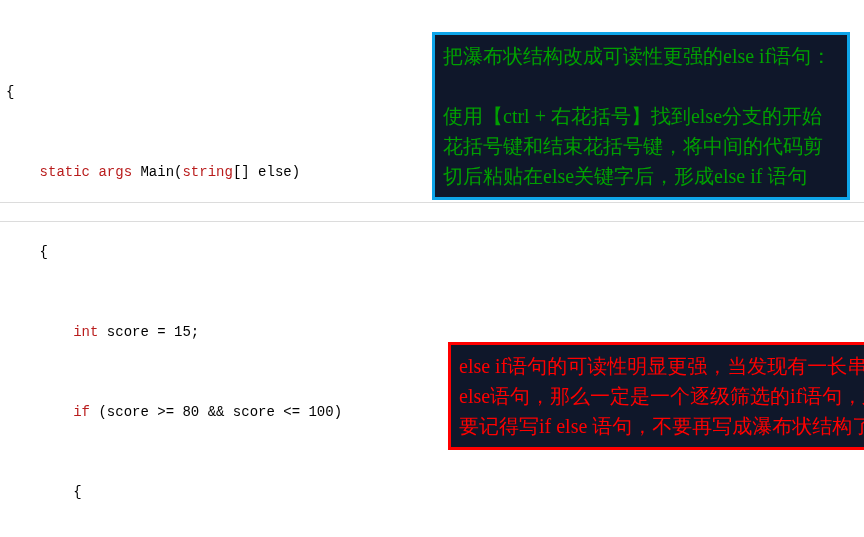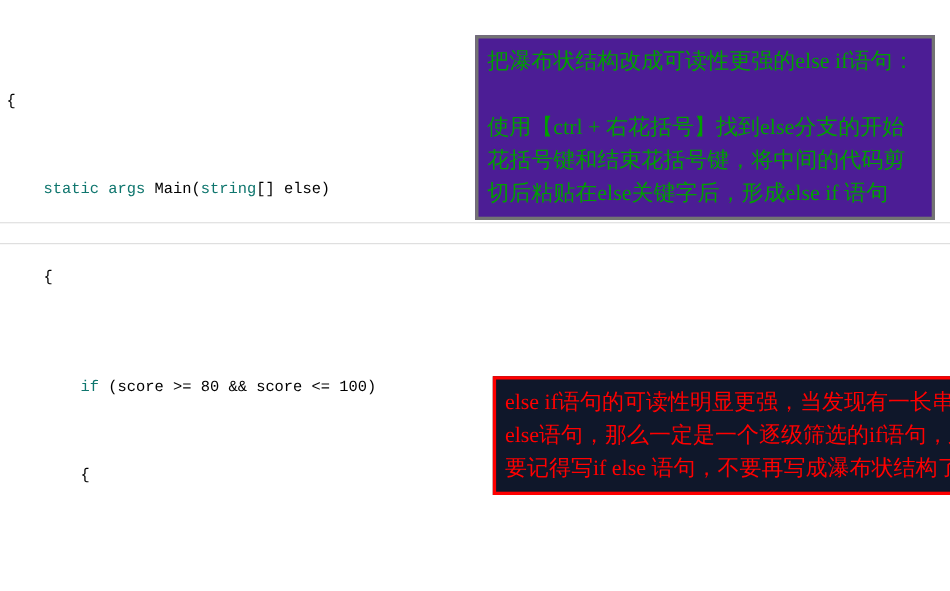--- a/index.html
+++ b/index.html
@@ -13,37 +13,37 @@
       overflow: hidden;
       position: relative;
     }
     .editor {
       padding: 2px 0 0 6px;
       line-height: 20px;
       white-space: pre;
       position: relative;
     }
     .line { display: block; height: 20px; }
-    .kw { color: #0f766e; }
+    .kw { color: #b91c1c; }
     .current-line-bar {
       position: absolute;
       left: 0;
       right: 0;
       height: 20px;
       border-top: 1px solid #dcdcdc;
       border-bottom: 1px solid #dcdcdc;
       pointer-events: none;
     }
     .green-box {
       position: absolute;
       left: 432px;
       top: 32px;
       width: 418px;
-      border: 3px solid #737373;
-      background: #4c1d95;
+      border: 3px solid #0ea5e9;
+      background: #0f172a;
       padding: 6px 8px;
       color: #00a000;
       font-family: SimSun, serif;
       font-size: 20px;
       line-height: 30px;
       white-space: normal;
     }
     .red-box {
       position: absolute;
       left: 448px;
@@ -64,20 +64,21 @@
 
 <div class="editor">
   <div class="current-line-bar" style="top:202px;"></div>
 
   <span class="line">{</span>
 
   <span class="line"><span>    </span><span class="kw">static</span> <span class="kw">args</span><span> Main(</span><span class="kw">string</span><span>[] else)</span></span>
 
   <span class="line">    {</span>
 
+  <span class="line"><span>        </span><span class="kw">int</span><span> score = 15;</span></span>
 
   <span class="line"><span>        </span><span class="kw">if</span><span> (score &gt;= 80 &amp;&amp; score &lt;= 100)</span></span>
 
   <span class="line">        {</span>
 
   
 
   
 
   

